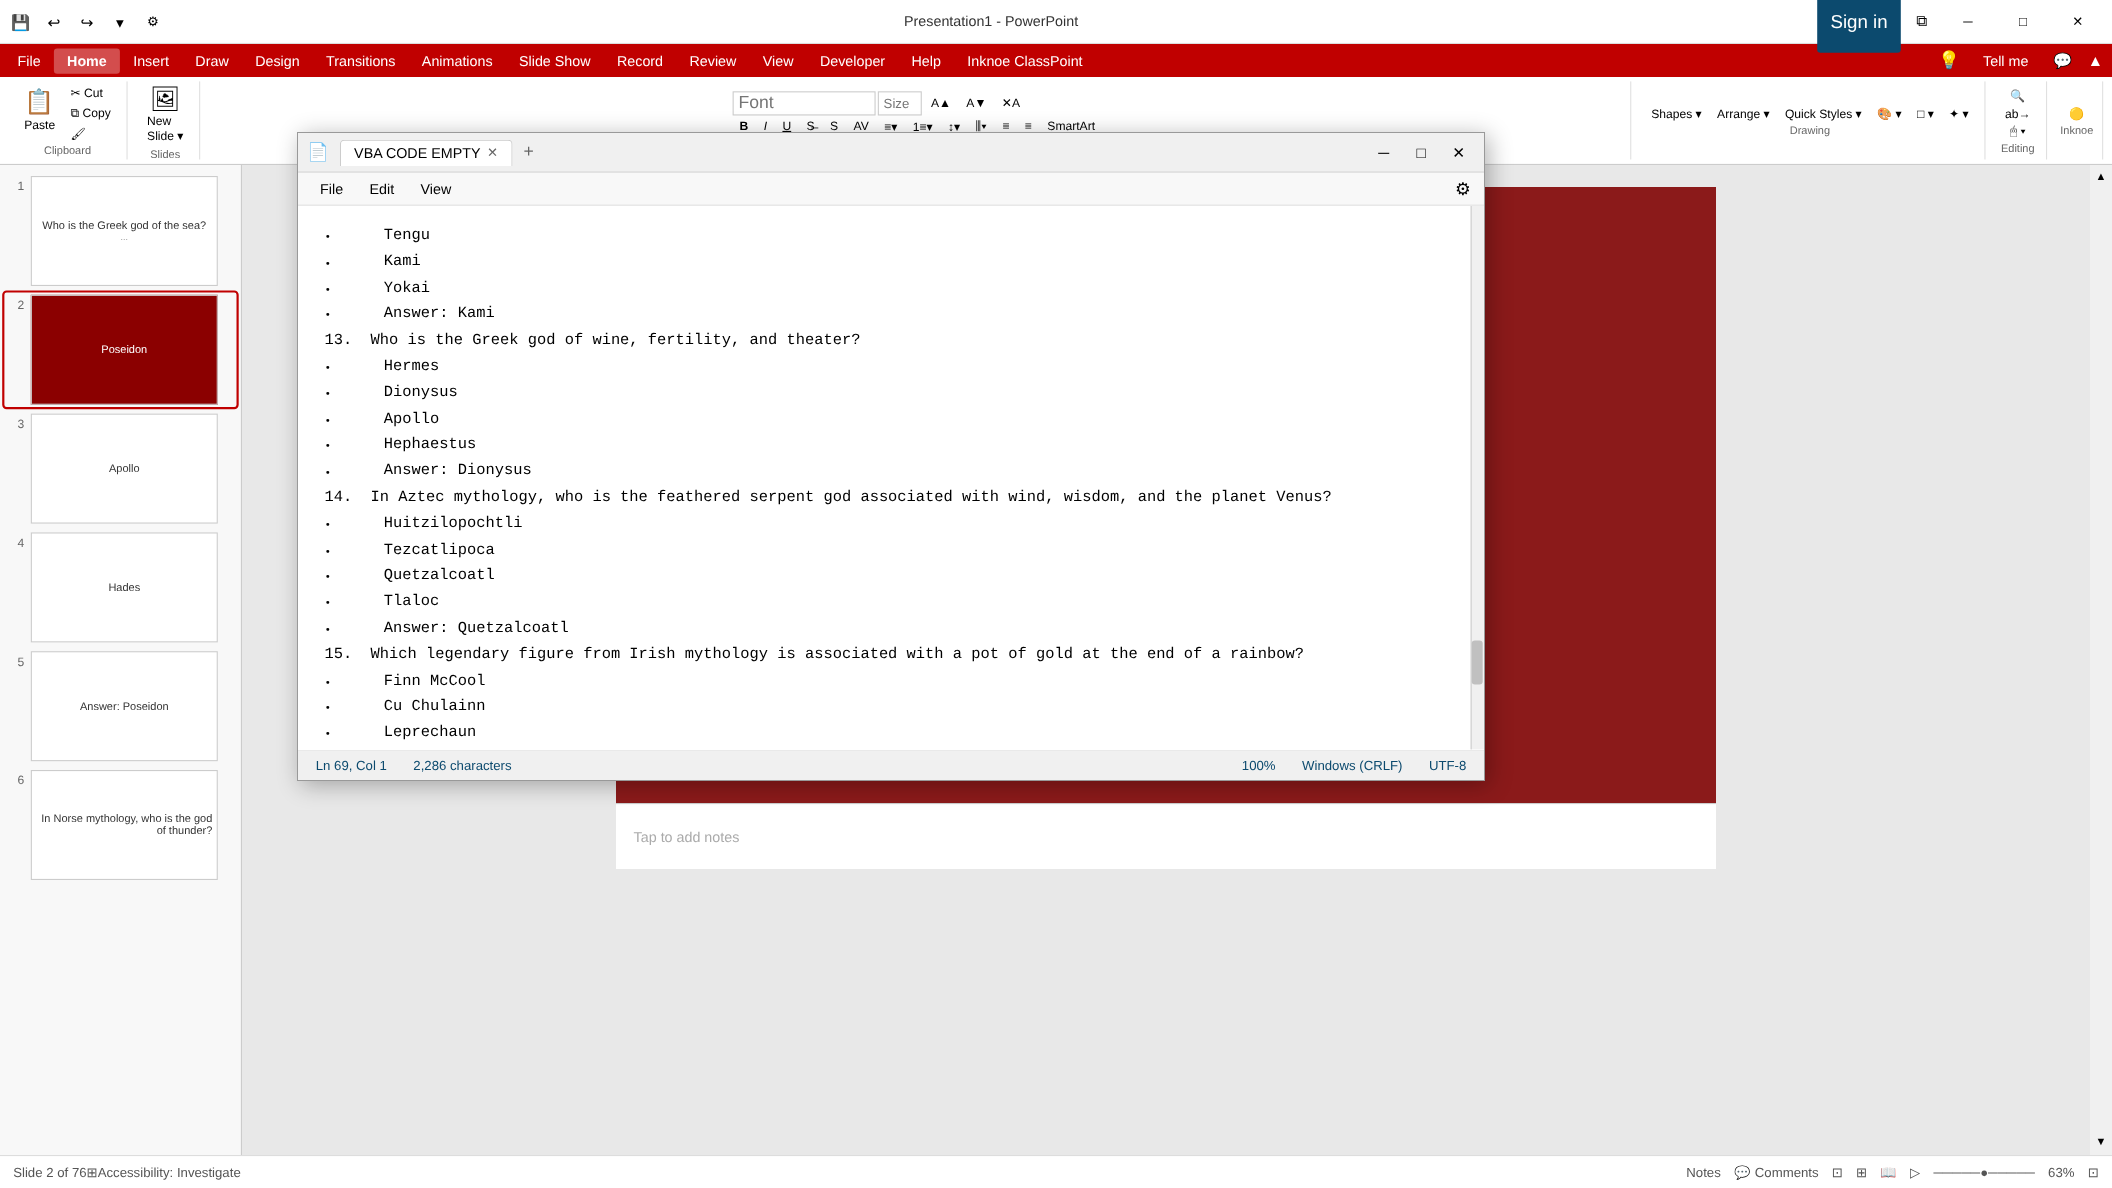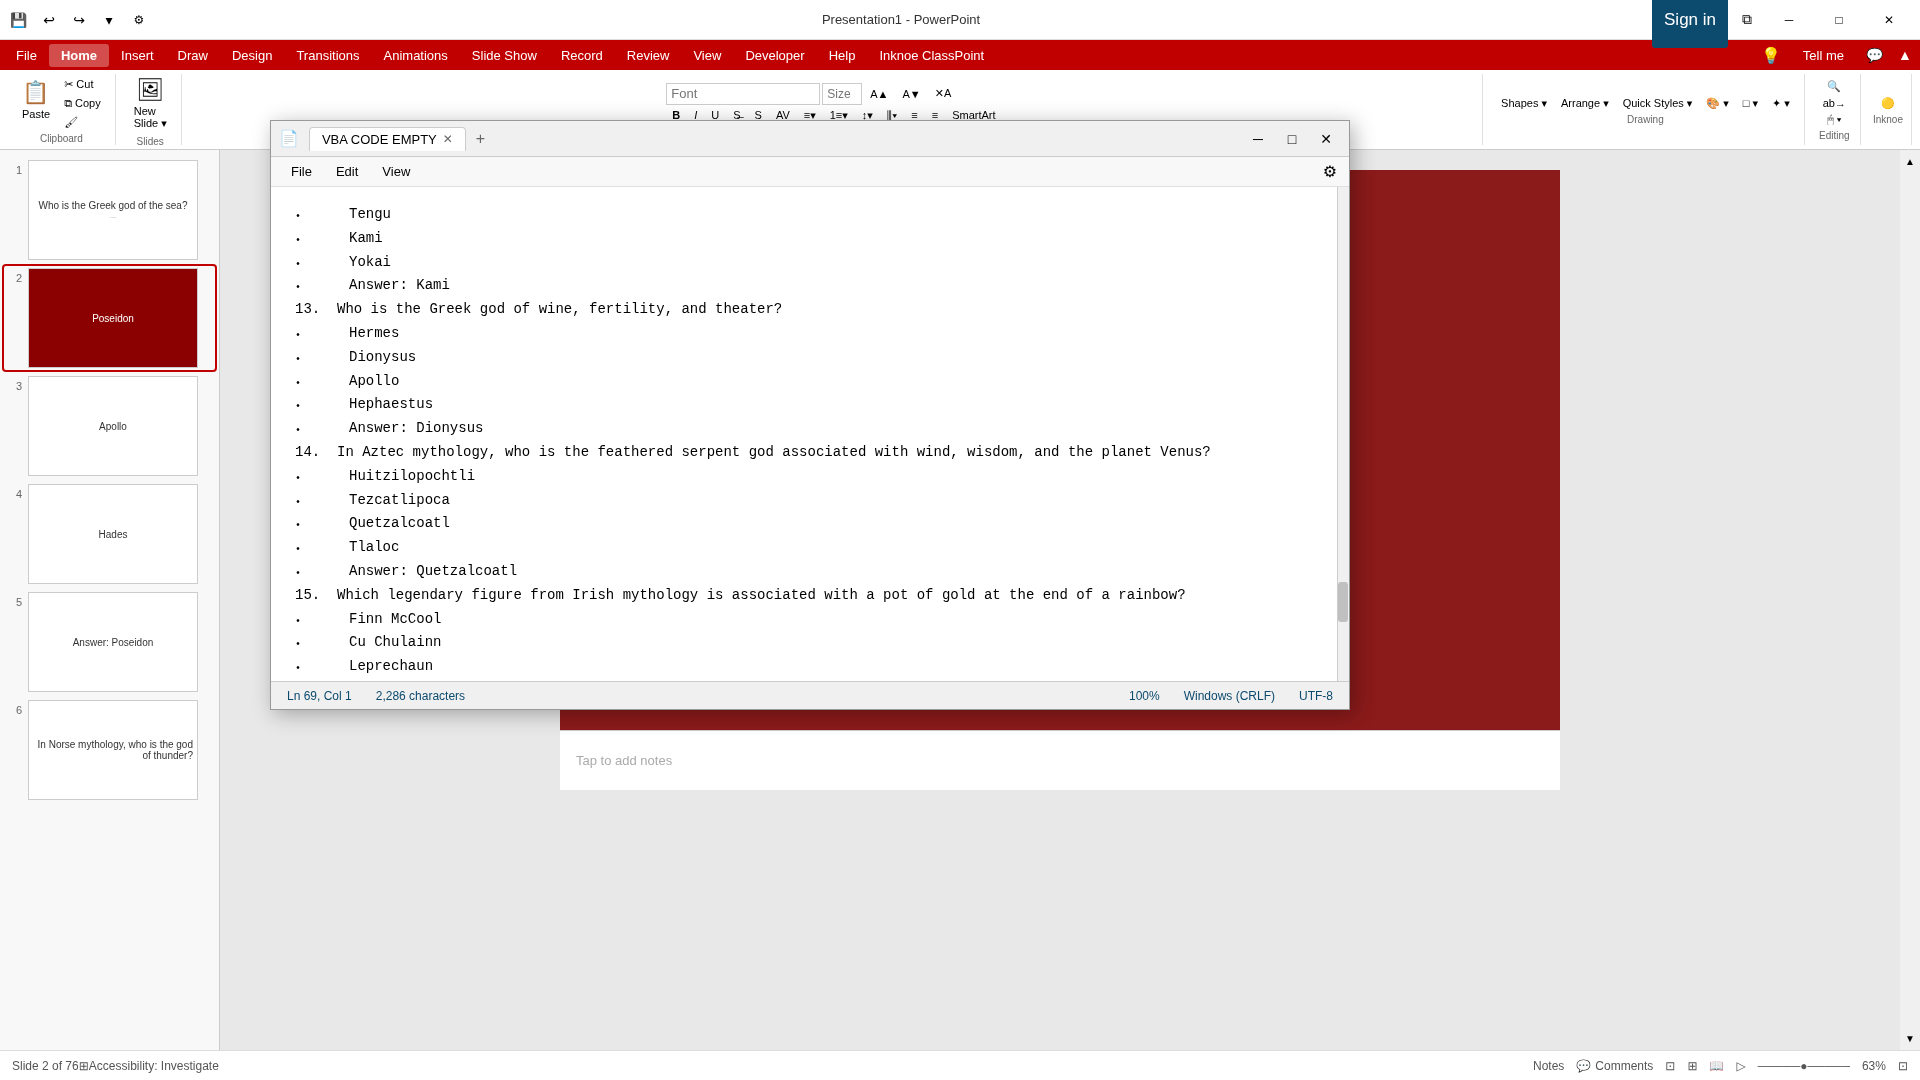--- a/index.html
+++ b/index.html
@@ -92,22 +92,22 @@
     }
     .format-bar {
       display: flex;
       flex-direction: column;
       gap: 2px;
     }
     .format-row { display: flex; gap: 2px; align-items: center; }
     .format-input {
       border: 1px solid #ccc;
       padding: 1px 4px;
-      font-size: 13px;
-      width: 154px;
+      font-size: 16px;
+      width: 130px;
       height: 22px;
     }
     .format-input-sm {
       border: 1px solid #ccc;
       padding: 1px 4px;
       font-size: 12px;
       width: 40px;
       height: 22px;
     }
 

